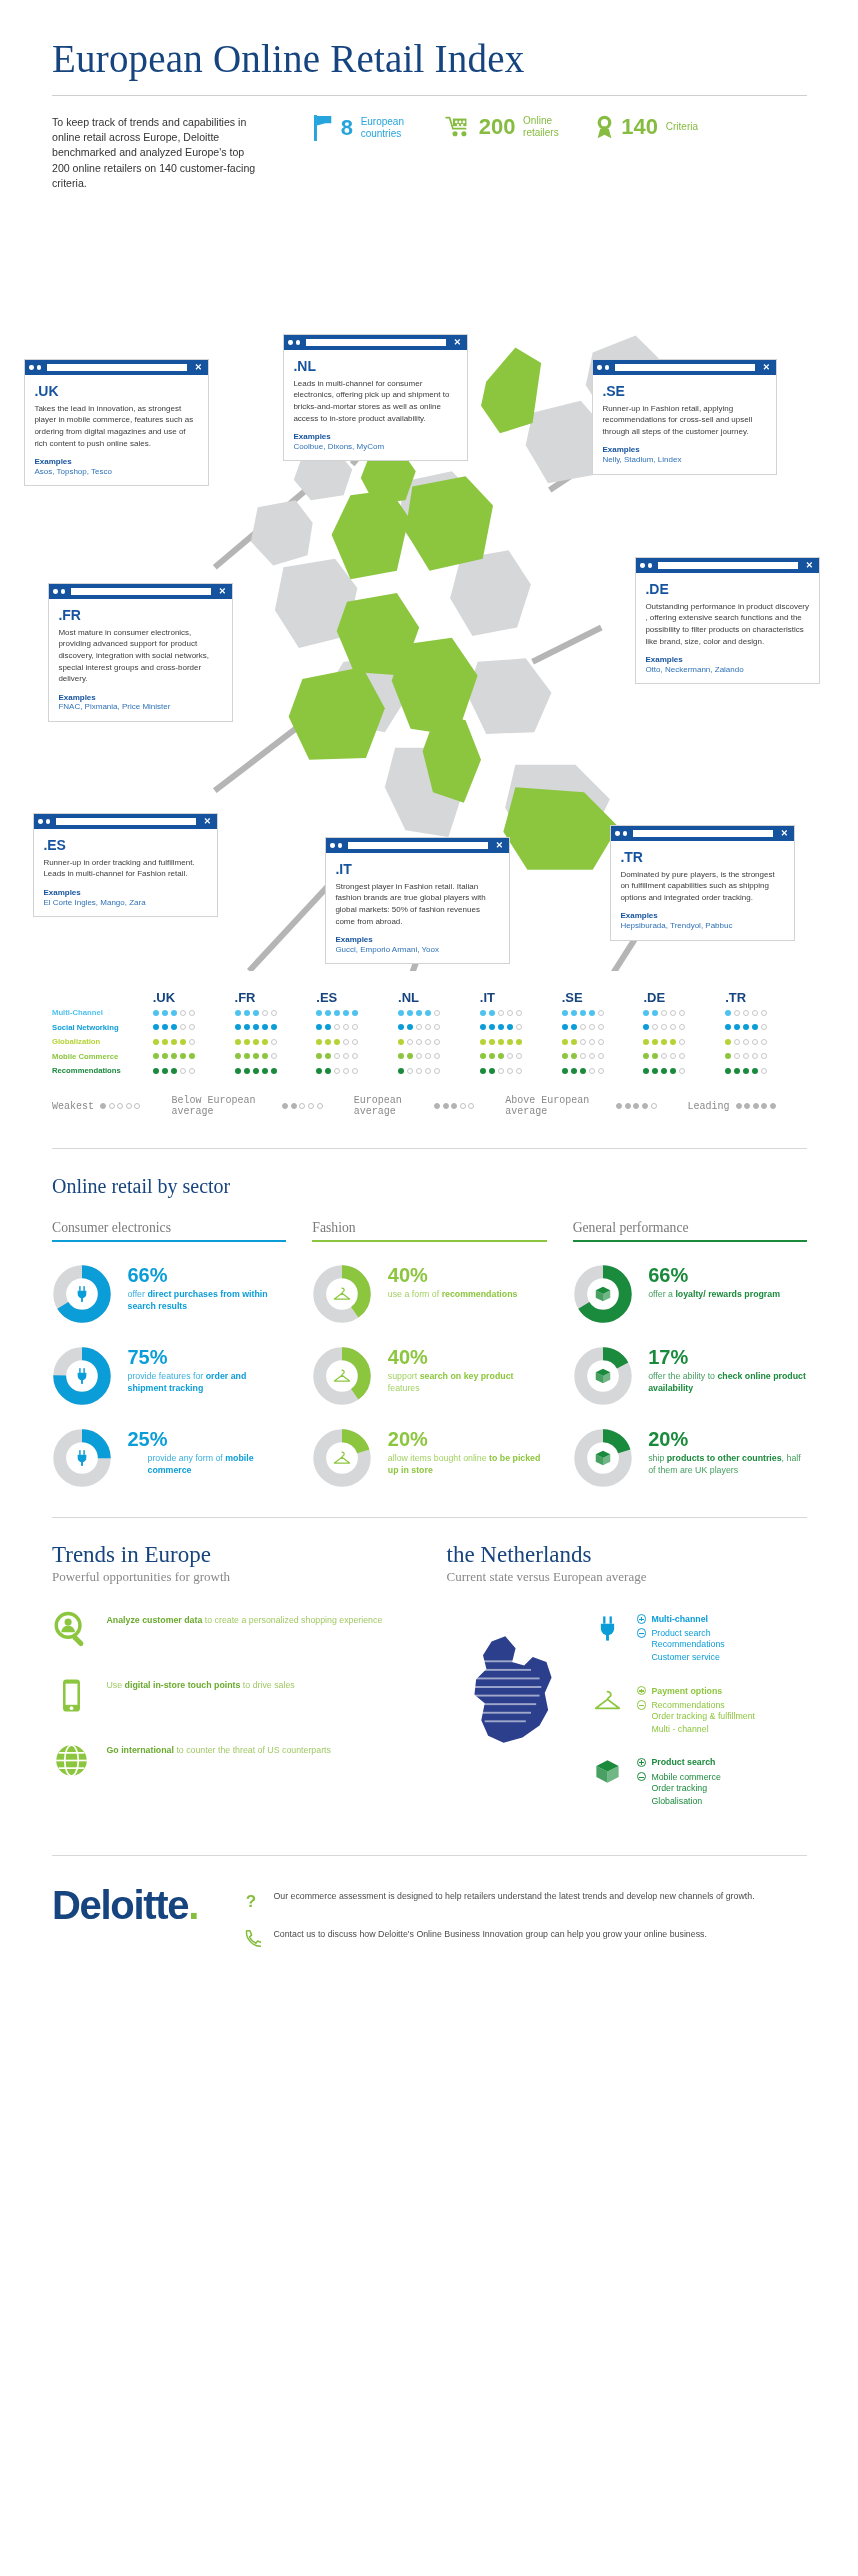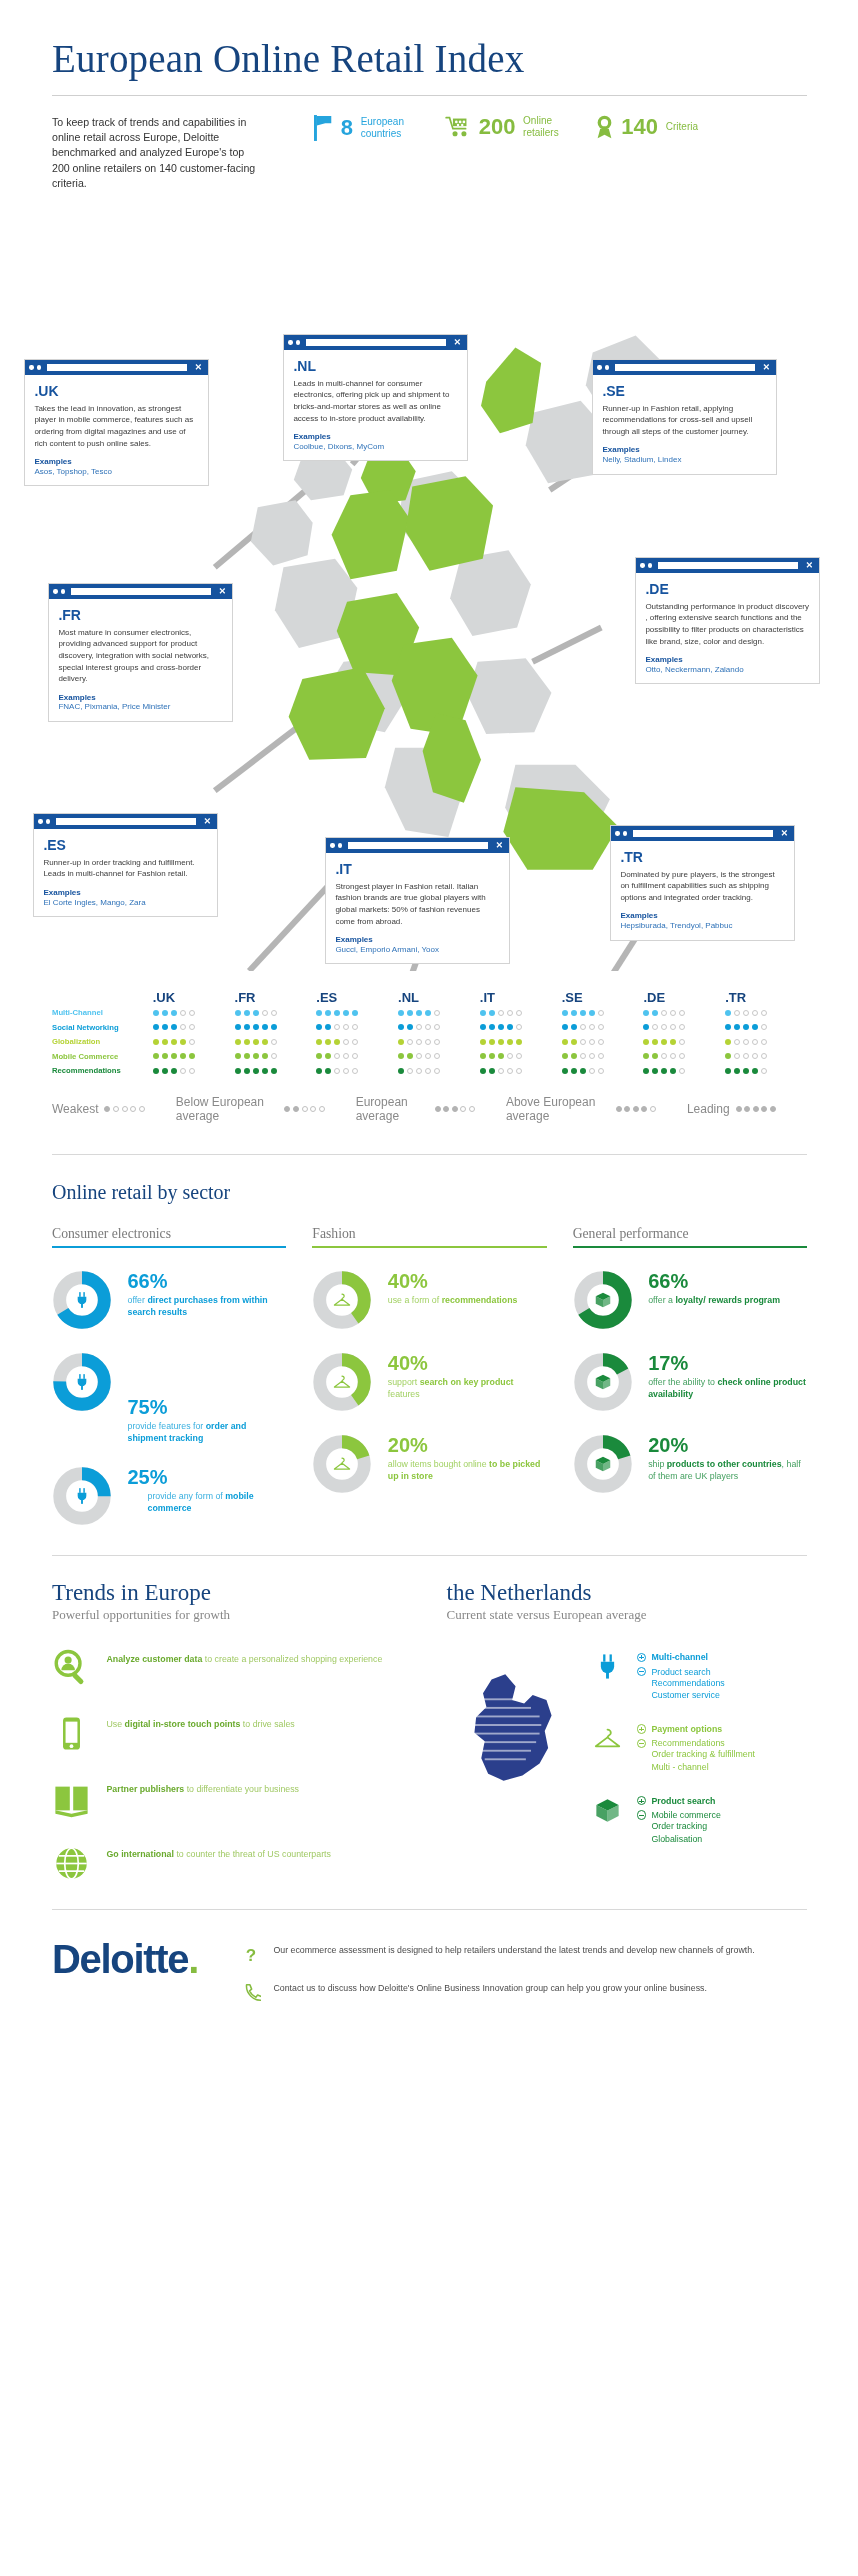--- a/index.html
+++ b/index.html
@@ -58,21 +58,21 @@
   .sg-head .sg-lbl { width:101px; }
   .sg-head .sg-cell { width:82px; color:#16447e; font-size:13px; font-weight:bold; }
   .sg-row { display:flex; align-items:center; height:14.6px; }
   .sg-lbl { width:101px; font-size:7.7px; font-weight:bold; }
   .sg-cell { width:82px; display:flex; gap:3px; align-items:center; }
   .pip { width:6px; height:6px; border-radius:50%; border:0.9px solid #c7c7c7; background:#fff; }
   .pip.on { border-color:transparent; }
 
   #legend { display:flex; align-items:center; margin-top:17px; }
   .lg { display:flex; align-items:center; gap:6px; margin-right:31px; }
-  .lg-t { font-size:12px; color:#8a8a8a; }
+  .lg-t { font-size:10px; color:#8a8a8a;font-family:Liberation Mono, monospace; }
   .lg-pips { display:flex; gap:2.6px; }
   .lgpip { width:6px; height:6px; border-radius:50%; border:0.9px solid #c0c0c0; background:#fff; }
   .lgpip.on { background:#b3b3b3; border-color:#b3b3b3; }
 
   
   #sector { padding:0 52px; }
   #sector-title { font-family:"Liberation Serif", serif; font-size:20px; color:#16447e; }
   #sector-cols { display:flex; margin-top:22px; gap:26px; }
   .scol { width:240px; }
   .scol-h { font-family:"Liberation Serif", serif; font-size:13.7px; color:#7a7a7a;
@@ -743,21 +743,21 @@
         <g transform="translate(24,24)">
                   <svg width="22" height="22" viewBox="0 0 24 24">
       <rect x="8.4" y="2" width="1.9" height="6" fill="#0b9dd8"></rect>
                     <rect x="13.7" y="2" width="1.9" height="6" fill="#0b9dd8"></rect>
       <path d="M6.5 8 H17.5 V12 a5.5 5.5 0 0 1 -11 0 Z" fill="#0b9dd8"></path>
       <rect x="10.8" y="17" width="2.4" height="5" fill="#0b9dd8"></rect>
                   </svg>
                 </g>
               </svg></div>
             <div>
-              <div class="dpct" style="color: rgb(11, 157, 216); margin-top: 44px;">75%</div>
+              <div class="dpct" style="color: rgb(11, 157, 216);">75%</div>
               <div class="dtxt" style="color: rgb(11, 157, 216);"><span style="opacity:.82">provide features for </span><b>order and shipment tracking</b><span style="opacity:.82"></span></div>
             </div>
           </div>
           <div class="srow">
             <div class="donut"><svg width="60" height="60" viewBox="0 0 70 70">
         <circle cx="35" cy="35" r="26" fill="none" stroke="#d5d7d8" stroke-width="15"></circle>
         <circle cx="35" cy="35" r="26" fill="none" stroke="#0b9dd8" stroke-width="15" stroke-dasharray="40.840704496667314 163.36281798666926" transform="rotate(-90 35 35)"></circle>
         <g transform="translate(24,24)">
                   <svg width="22" height="22" viewBox="0 0 24 24">
       <rect x="8.4" y="2" width="1.9" height="6" fill="#0b9dd8"></rect>
@@ -901,28 +901,20 @@
               </svg></div>
             <div class="ttxt"><b>Analyze customer data</b><span> to create a personalized shopping experience</span></div>
           </div>
           <div class="trow">
             <div class="ticon"><svg width="39" height="39" viewBox="0 0 46 46">
         <rect x="13" y="4" width="20" height="38" rx="4" fill="#8cc63e"></rect>
         <rect x="16" y="9" width="14" height="25" fill="#fff"></rect>
         <circle cx="23" cy="38" r="2.2" fill="#fff"></circle>
               </svg></div>
             <div class="ttxt"><span>Use </span><b>digital in-store touch points</b><span> to drive sales</span></div>
-          </div>
-          <div class="trow">
-            <div class="ticon"><svg width="39" height="39" viewBox="0 0 46 46">
-        <rect x="4" y="9" width="17" height="28" fill="#8cc63e"></rect>
-        <rect x="25" y="9" width="17" height="28" fill="#8cc63e"></rect>
-        <path d="M4 37 L23 41 L42 37 L42 41 L23 45 L4 41 Z" fill="#8cc63e"></path>
-              </svg></div>
-            <div class="ttxt"><b>Partner publishers</b><span> to differentiate your business</span></div>
           </div>
           <div class="trow">
             <div class="ticon"><svg width="39" height="39" viewBox="0 0 46 46">
         <circle cx="23" cy="23" r="18" fill="#8cc63e"></circle>
         <g stroke="#fff" stroke-width="2" fill="none">
           <ellipse cx="23" cy="23" rx="8" ry="18"></ellipse>
                   <line x1="5" y1="23" x2="41" y2="23"></line>
           <line x1="8" y1="14" x2="38" y2="14"></line>
                   <line x1="8" y1="32" x2="38" y2="32"></line>
                 </g>

